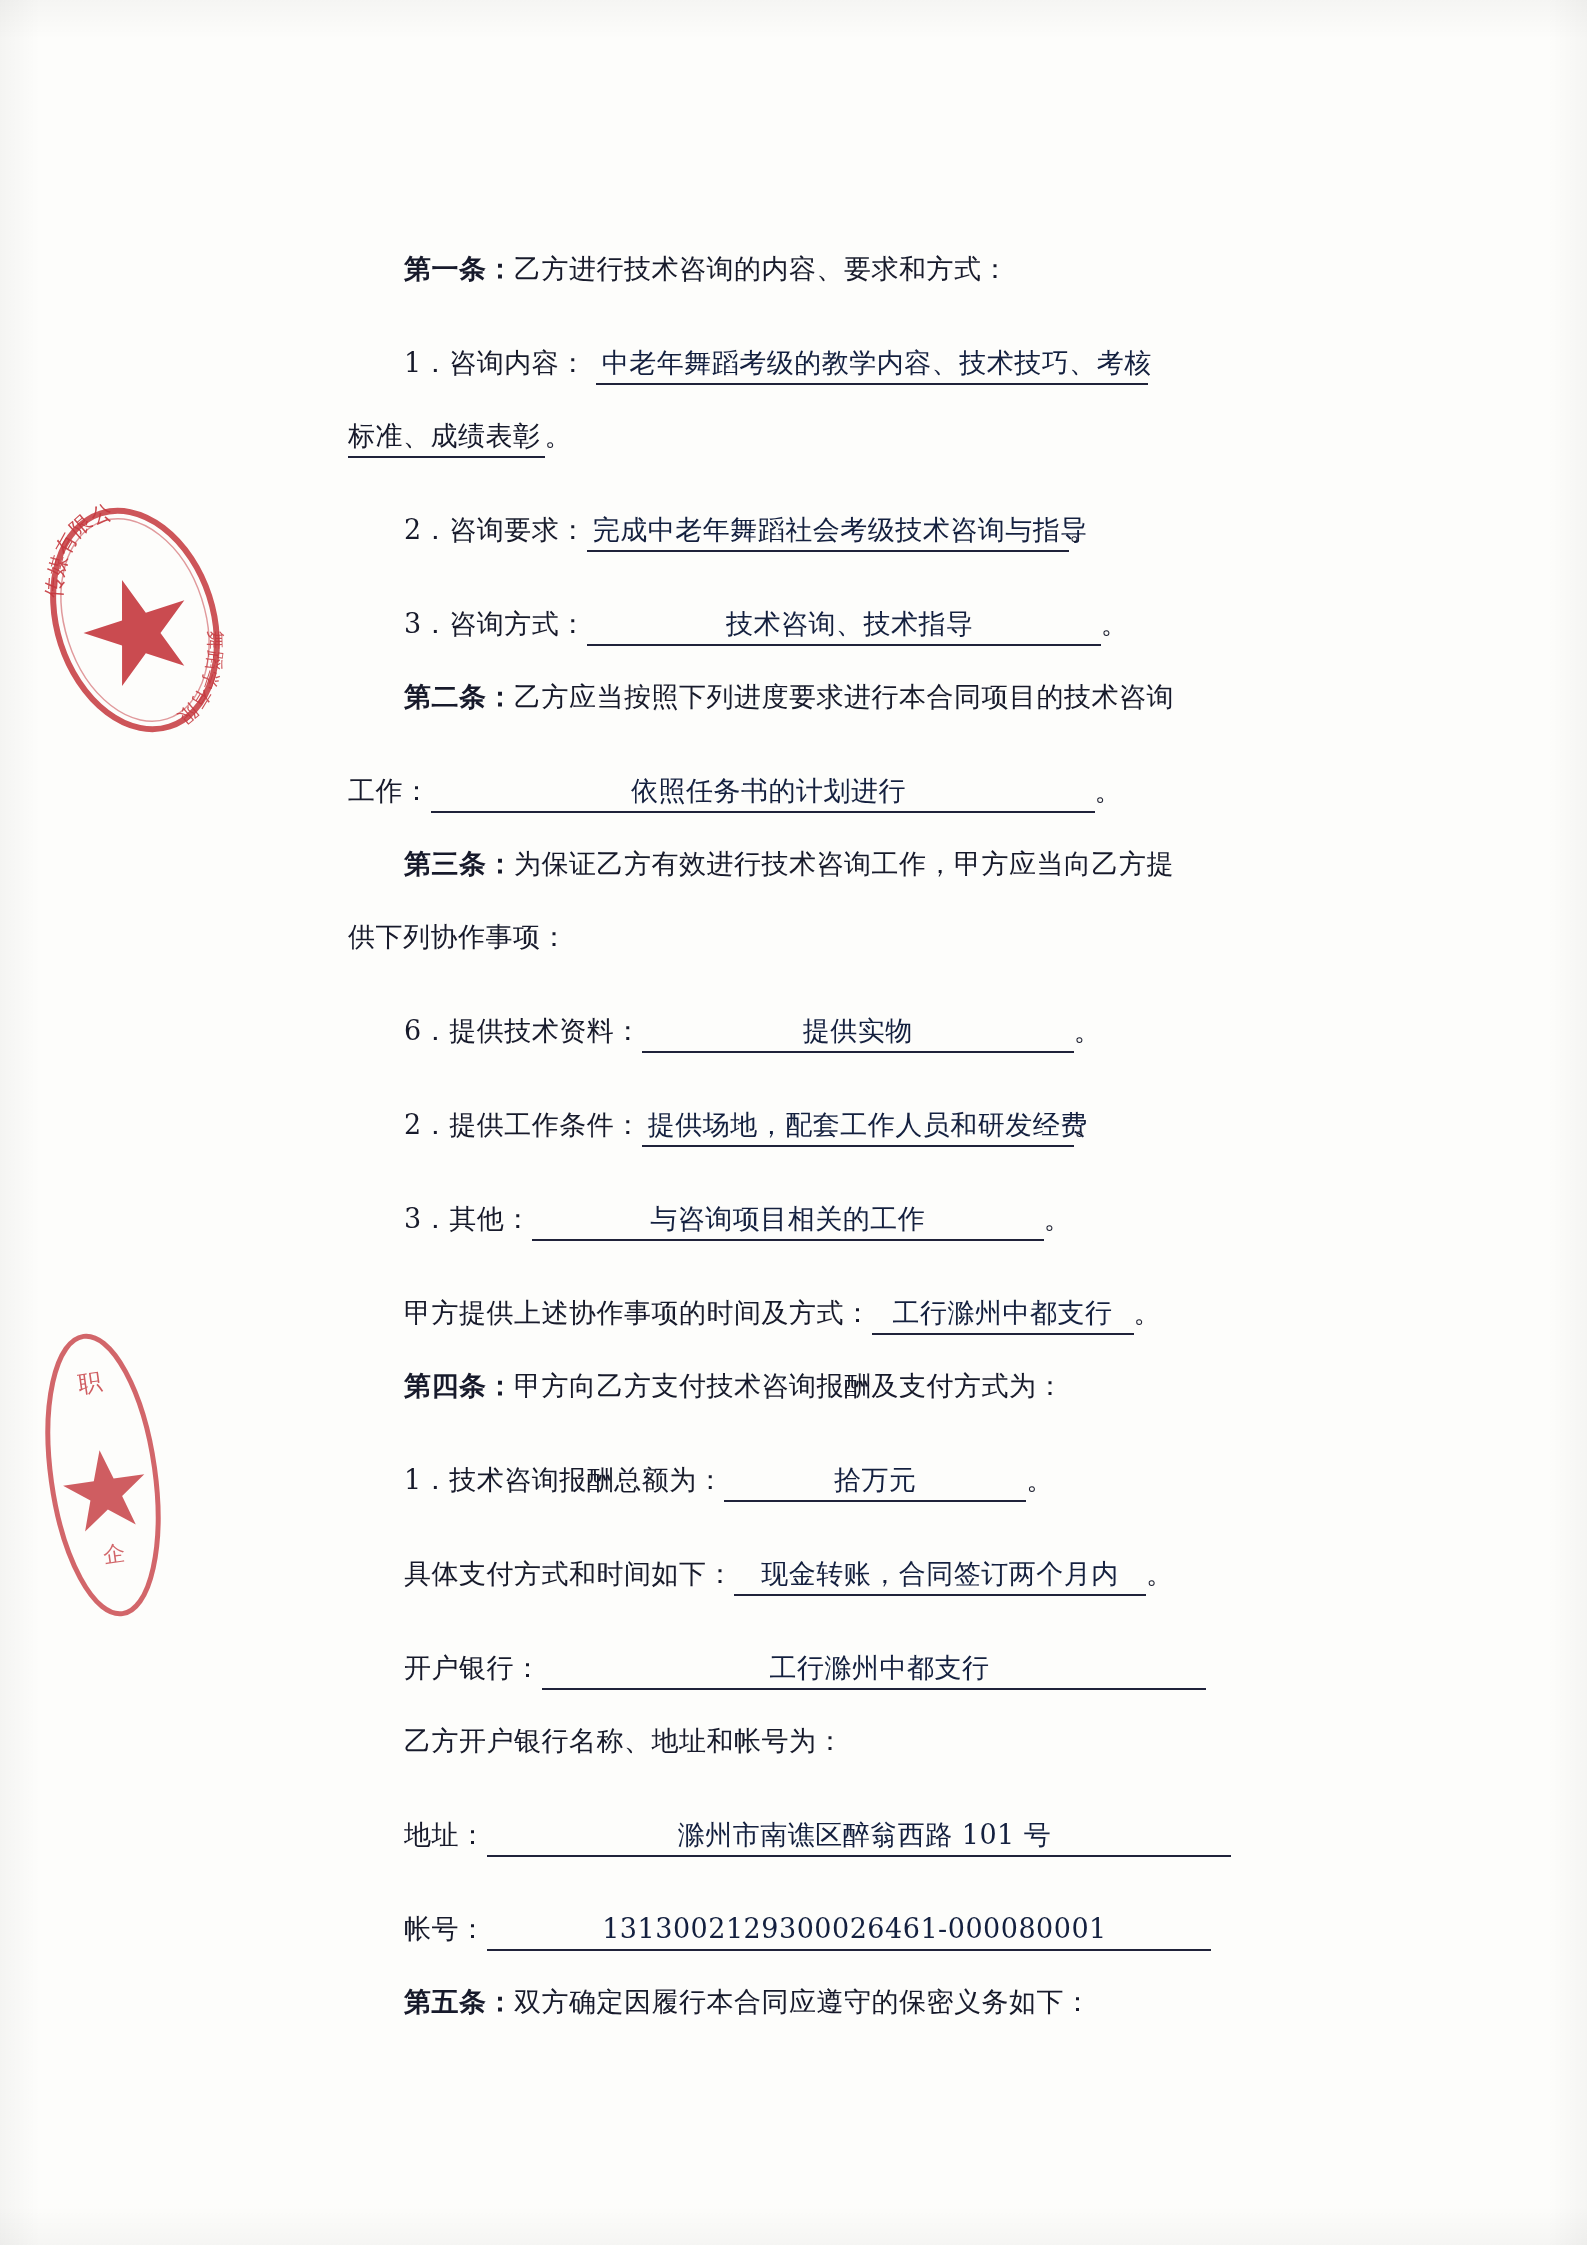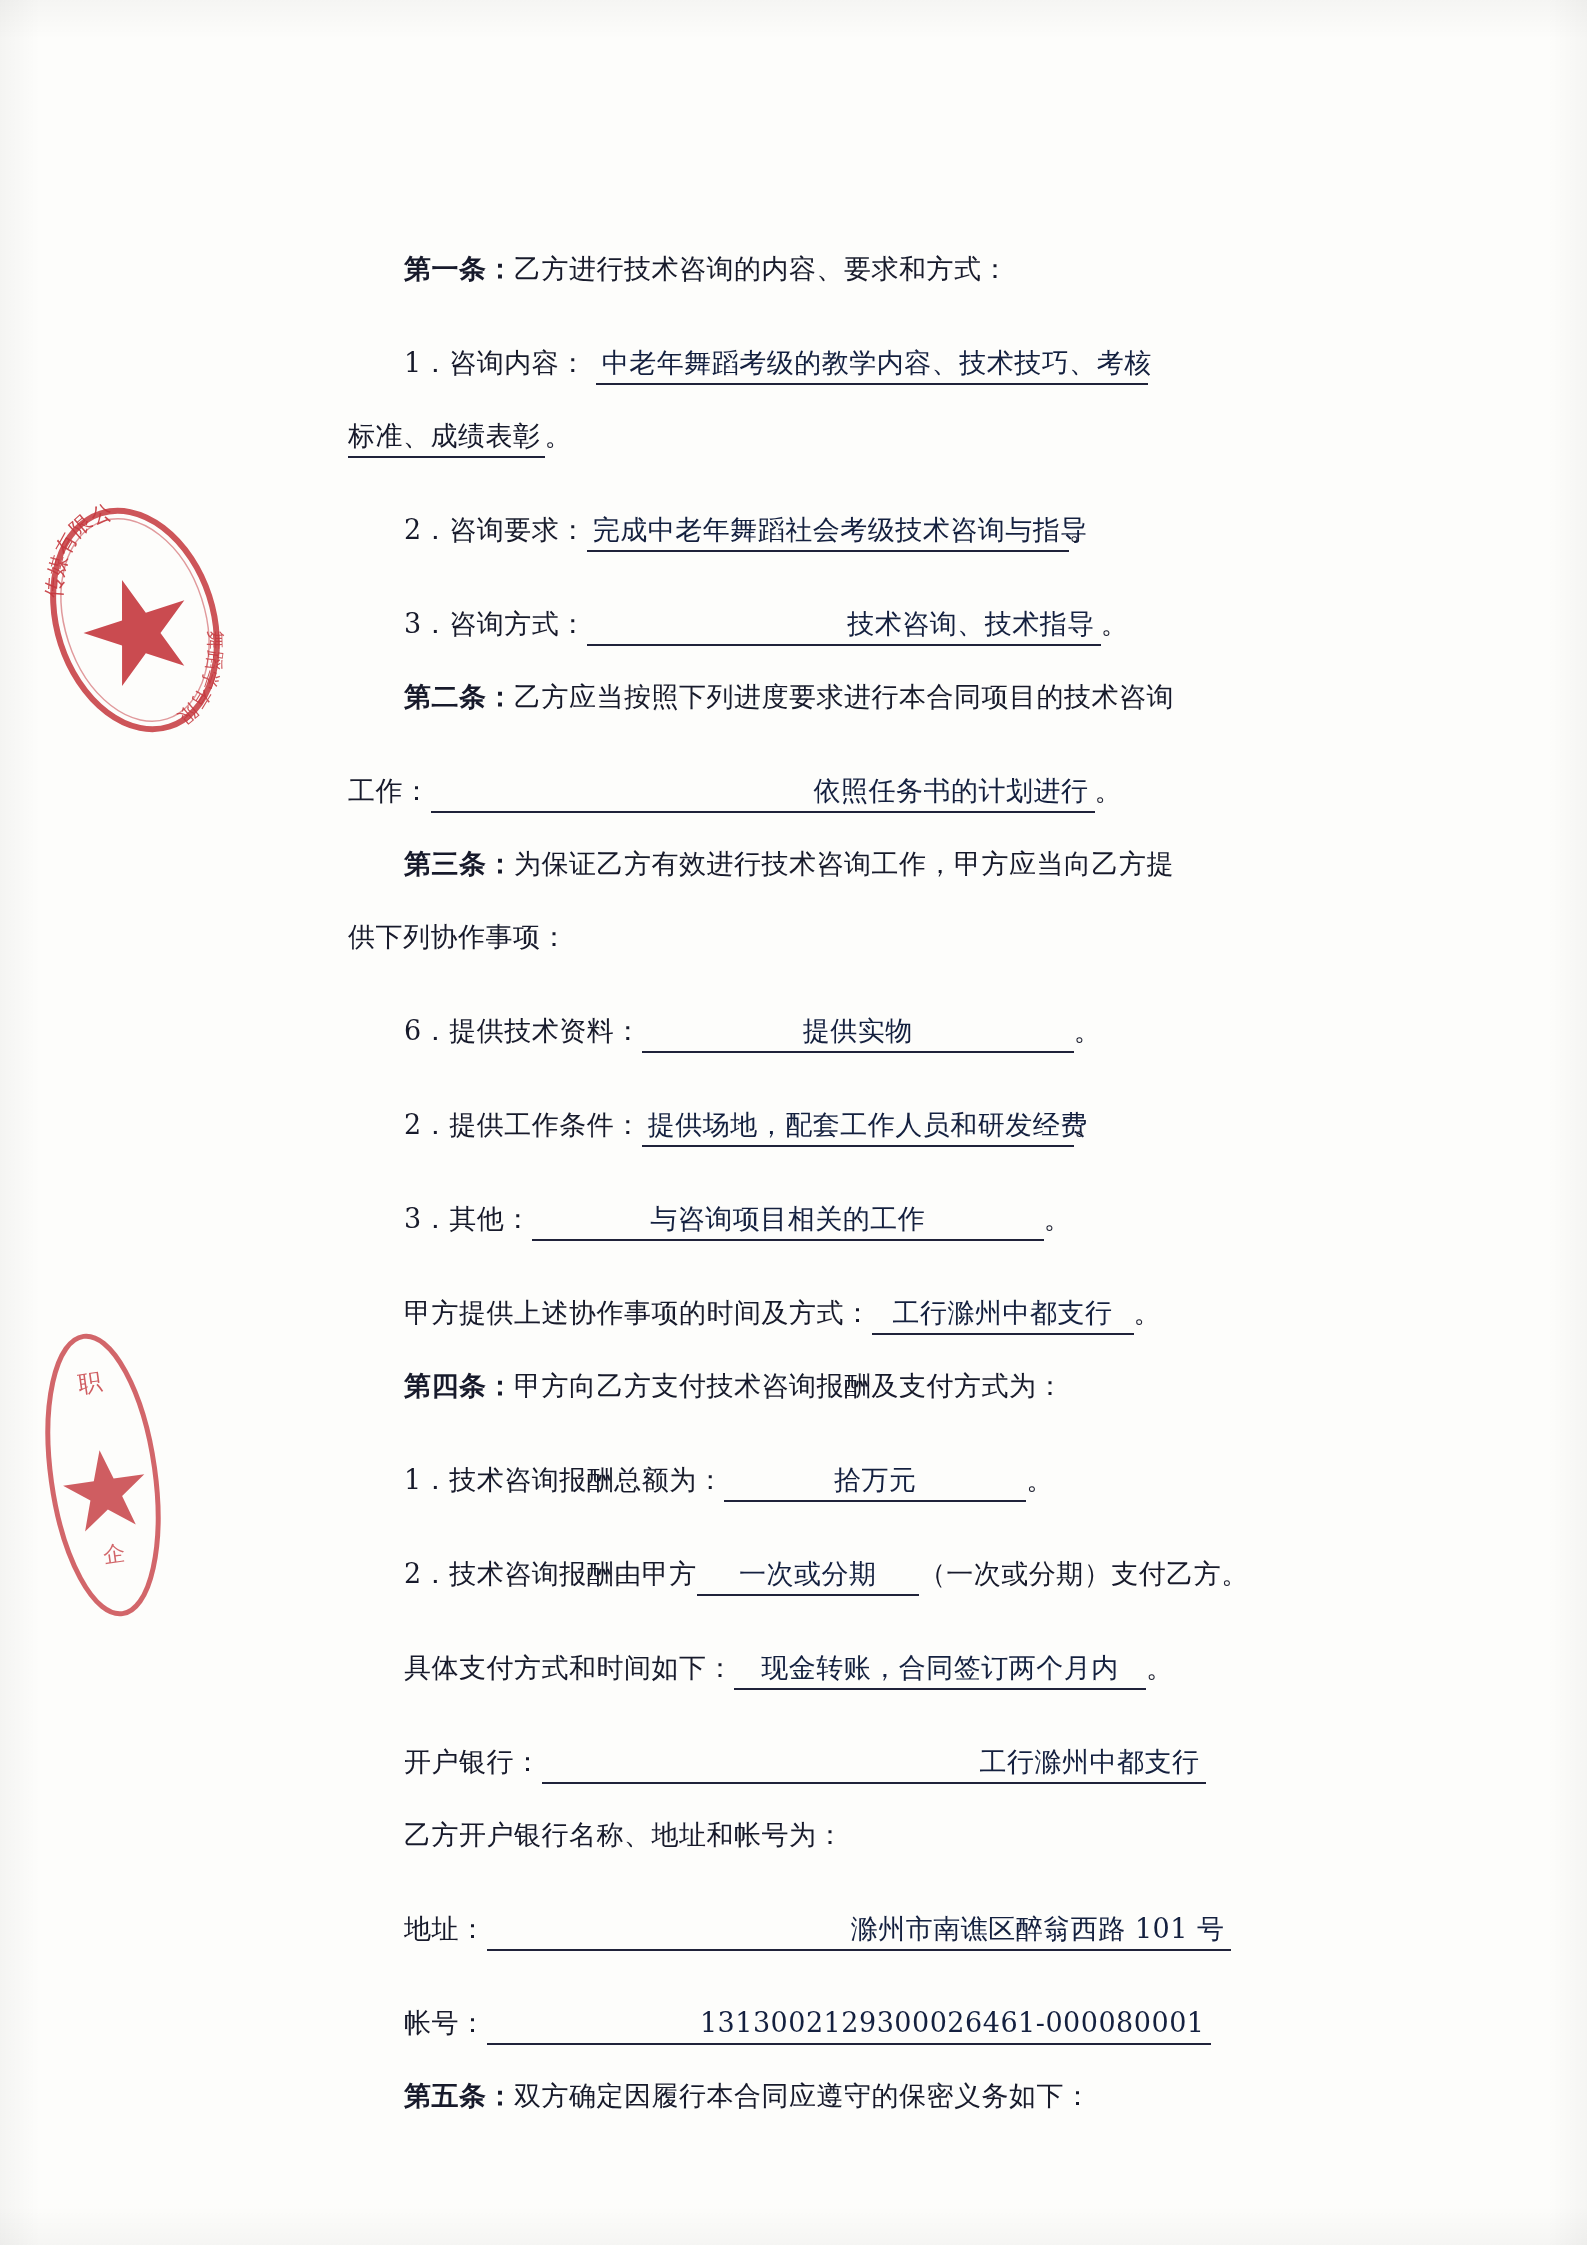--- a/index.html
+++ b/index.html
@@ -57,21 +57,21 @@
     display: inline-block;
     border-bottom: 2px solid #20233a;
     text-align: center;
     color: #14203f;
     line-height: 40px;
     vertical-align: baseline;
     padding: 0 6px;
     font-family: "DejaVu Serif", "Liberation Serif", serif;
     margin-top: 38px;
   }
-  .blank.left { text-align: right; padding-left: 18px; }
+  .blank.left { text-align: center; padding-left: 18px; }
 
   
   .underline-run {
     display: inline-block;
     border-bottom: 2px solid #20233a;
     padding: 0 4px 0 0;
     line-height: 40px;
   }
 
   
@@ -182,23 +182,20 @@
     </div>
 
     <div class="para indent">
       <span class="bold">第四条：</span><span>甲方向乙方支付技术咨询报酬及支付方式为：</span>
     </div>
 
     <div class="para indent">
       <span>1．技术咨询报酬总额为：</span><span class="blank" style="width:290px">拾万元</span><span>。</span>
     </div>
 
-    <div class="para indent">
-      <span>2．技术咨询报酬由甲方</span><span class="blank" style="width:210px">一次或分期</span><span>（一次或分期）支付乙方。</span>
-    </div>
 
     <div class="para indent">
       <span>具体支付方式和时间如下：</span><span class="blank" style="width:400px">现金转账，合同签订两个月内</span><span>。</span>
     </div>
 
     <div class="para indent">
       <span>开户银行：</span><span class="blank left" style="width:640px">工行滁州中都支行</span>
     </div>
 
     <div class="para indent">

